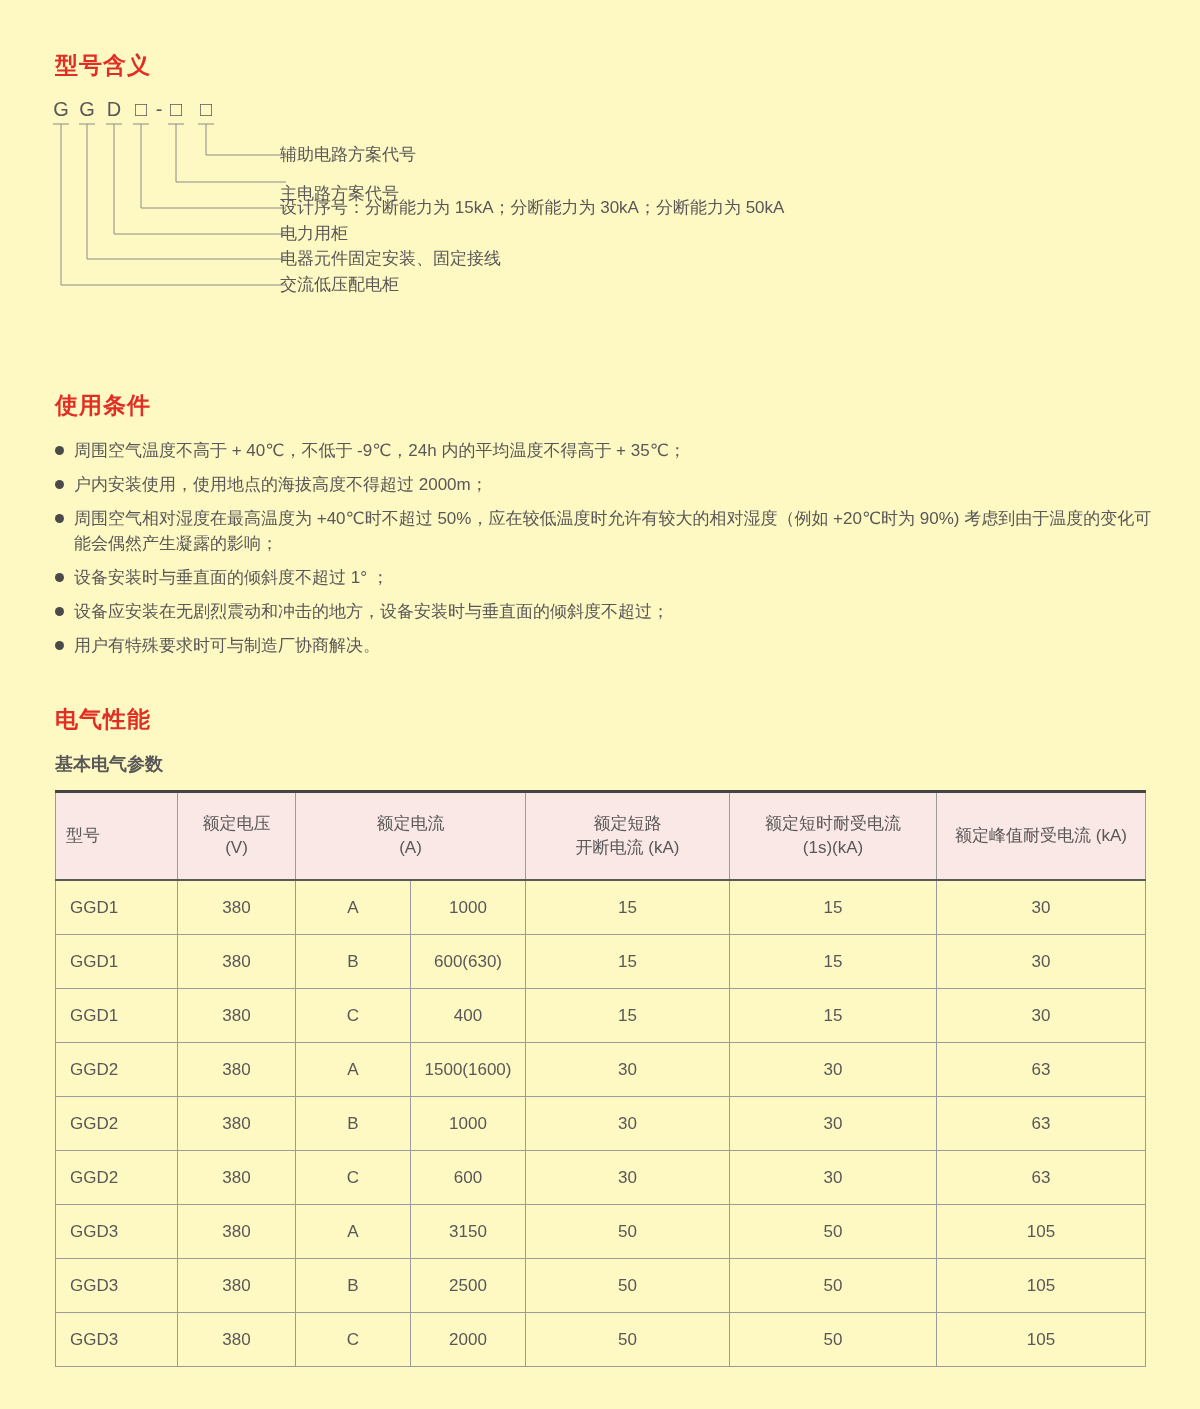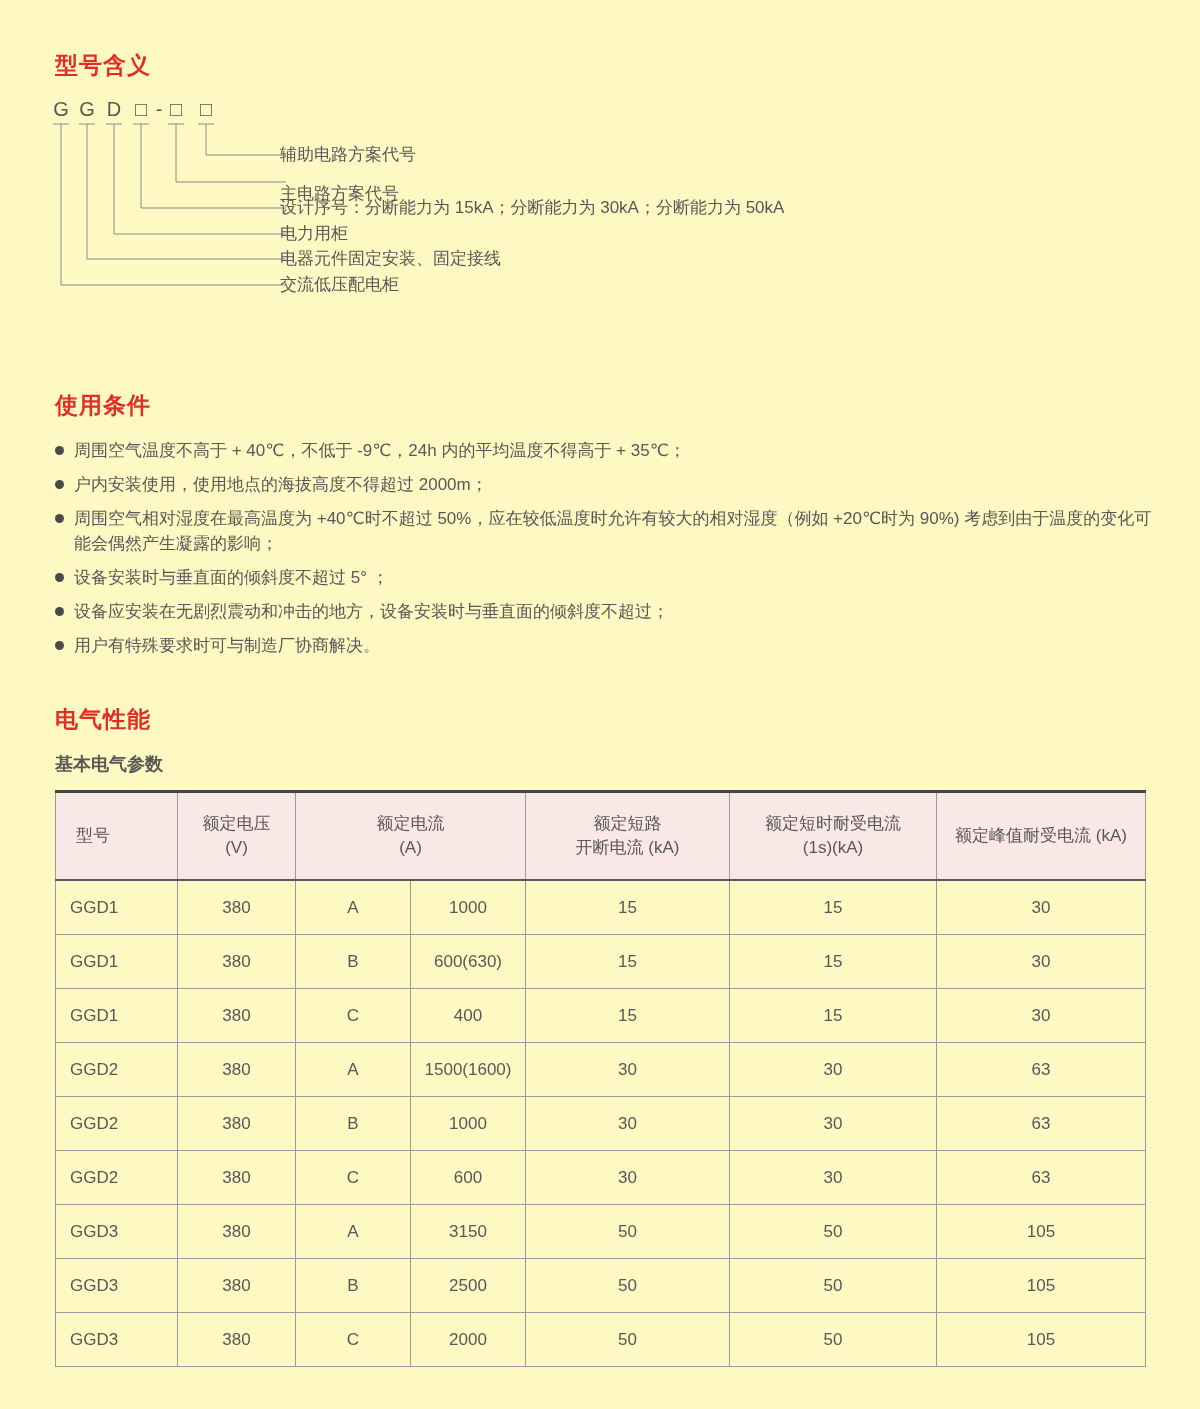--- a/index.html
+++ b/index.html
@@ -110,21 +110,21 @@
     vertical-align:middle;
     white-space:pre-line;
     border-left:1px solid #9b9b9b;
     border-right:1px solid #9b9b9b;
     border-bottom:2px solid #5a5a5a;
     line-height:24px;
     padding:0;
   }
   .param-table th.col-model{
     text-align:left;
-    padding-left:20px;
+    padding-left:10px;
   }
   .param-table td{
     height:53px;
     font-size:17px;
     color:#595757;
     text-align:center;
     vertical-align:middle;
     border:1px solid #9b9b9b;
     padding:0;
   }
@@ -183,21 +183,21 @@
     <div class="bullet-item">
       <span class="dot"></span>
       <span class="bullet-text">户内安装使用，使用地点的海拔高度不得超过 2000m；</span>
     </div>
     <div class="bullet-item">
       <span class="dot"></span>
       <span class="bullet-text">周围空气相对湿度在最高温度为 +40℃时不超过 50%，应在较低温度时允许有较大的相对湿度（例如 +20℃时为 90%) 考虑到由于温度的变化可能会偶然产生凝露的影响；</span>
     </div>
     <div class="bullet-item">
       <span class="dot"></span>
-      <span class="bullet-text">设备安装时与垂直面的倾斜度不超过 5° ；</span>
+      <span class="bullet-text">设备安装时与垂直面的倾斜度不超过 1° ；</span>
     </div>
     <div class="bullet-item">
       <span class="dot"></span>
       <span class="bullet-text">设备应安装在无剧烈震动和冲击的地方，设备安装时与垂直面的倾斜度不超过；</span>
     </div>
     <div class="bullet-item">
       <span class="dot"></span>
       <span class="bullet-text">用户有特殊要求时可与制造厂协商解决。</span>
     </div>
   </div>

